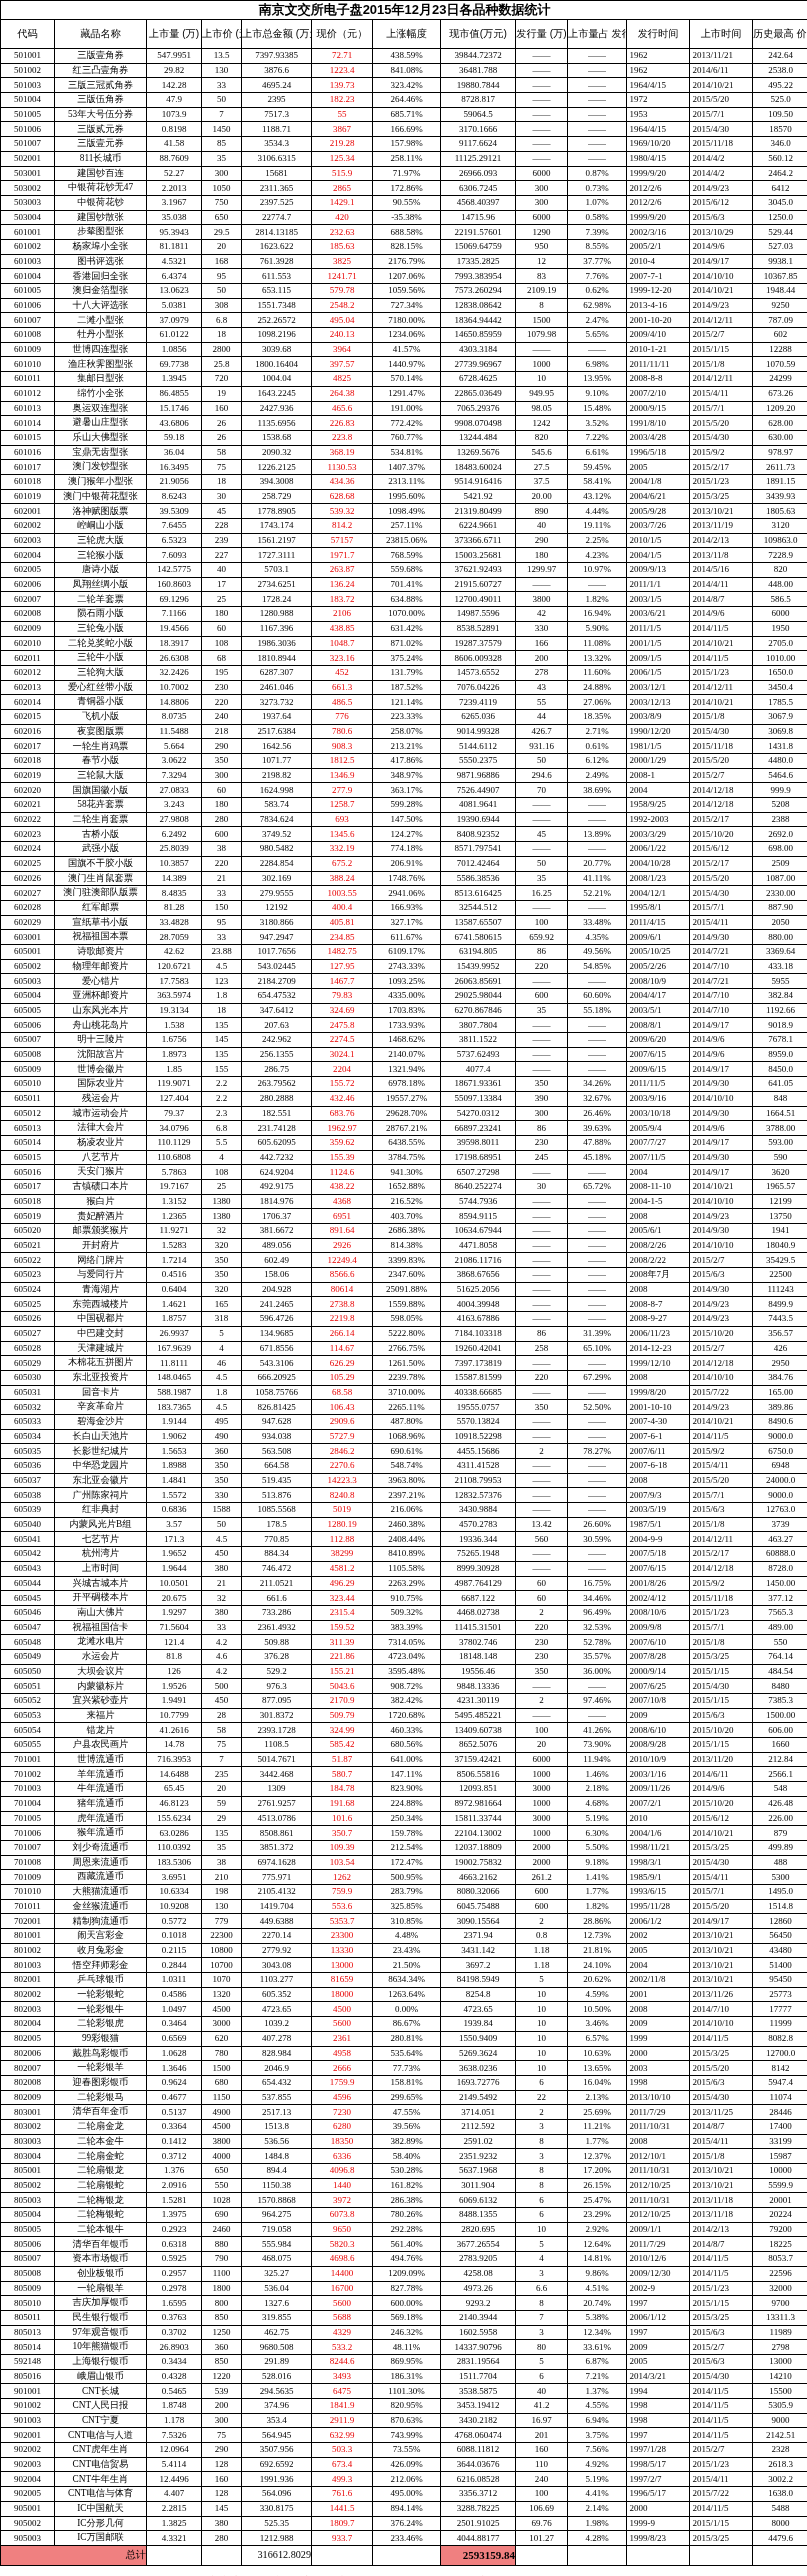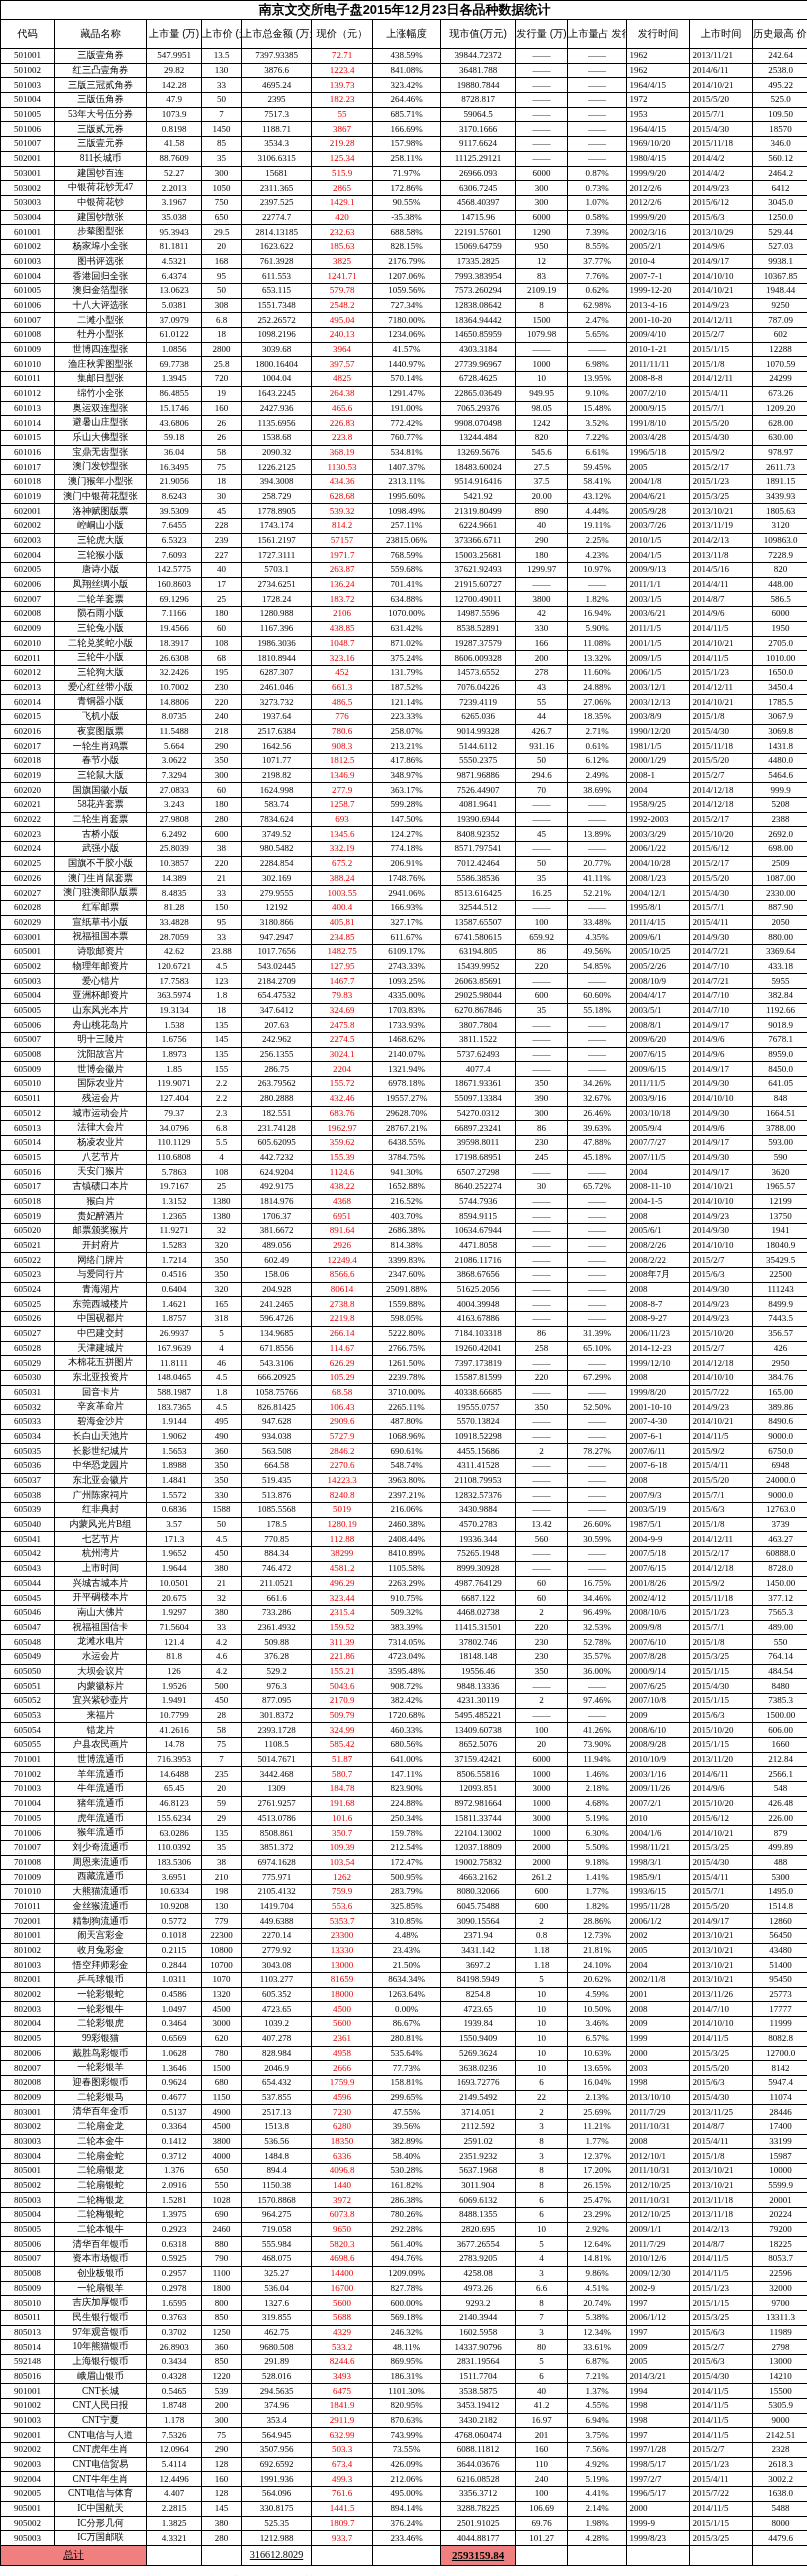--- a/index.html
+++ b/index.html
@@ -6,21 +6,21 @@
   body{width:808px;font-family:"Liberation Serif","DejaVu Serif",serif;color:#000;}
   .page{width:808px;}
   table.grid{border-collapse:collapse;table-layout:fixed;width:808px;}
   table.grid td,table.grid th{border:0.8px solid #000;overflow:hidden;white-space:nowrap;padding:0;vertical-align:middle;}
   .title-cell{height:17px;text-align:center;font-family:"Liberation Sans","DejaVu Sans",sans-serif;font-weight:bold;font-size:13px;border-bottom:none;}
   thead th{height:28px;text-align:center;font-family:"Liberation Sans","DejaVu Sans",sans-serif;font-weight:normal;font-size:10.2px;line-height:1.15;white-space:pre-line;}
   tbody td{height:13.7px;font-size:9px;text-align:center;line-height:1;}
   tbody td.c1{font-size:9.3px;}
   tbody td.c5{color:#e80000;}
   tbody td.c10,tbody td.c11{text-align:left;padding-left:2.4px;}
-  tr.total-row td{height:18.7px;font-size:10.2px;text-align:center;text-decoration:underline;}
+  tr.total-row td{height:18.7px;font-size:10.2px;text-align:right;}
   tr.total-row td.hl{background:#f08080;}
   tr.total-row td.hl-strong{background:#f08080;font-weight:bold;font-size:11px;}
   .footer{margin-top:9px;text-align:center;font-family:"Liberation Sans","DejaVu Sans",sans-serif;font-weight:bold;font-size:11.8px;color:#d90000;padding-bottom:14.6px;}
   .footer .gap{display:inline-block;width:28px;}
 </style>
 </head>
 <body>
 
 <div class="page">
   <table class="grid">

